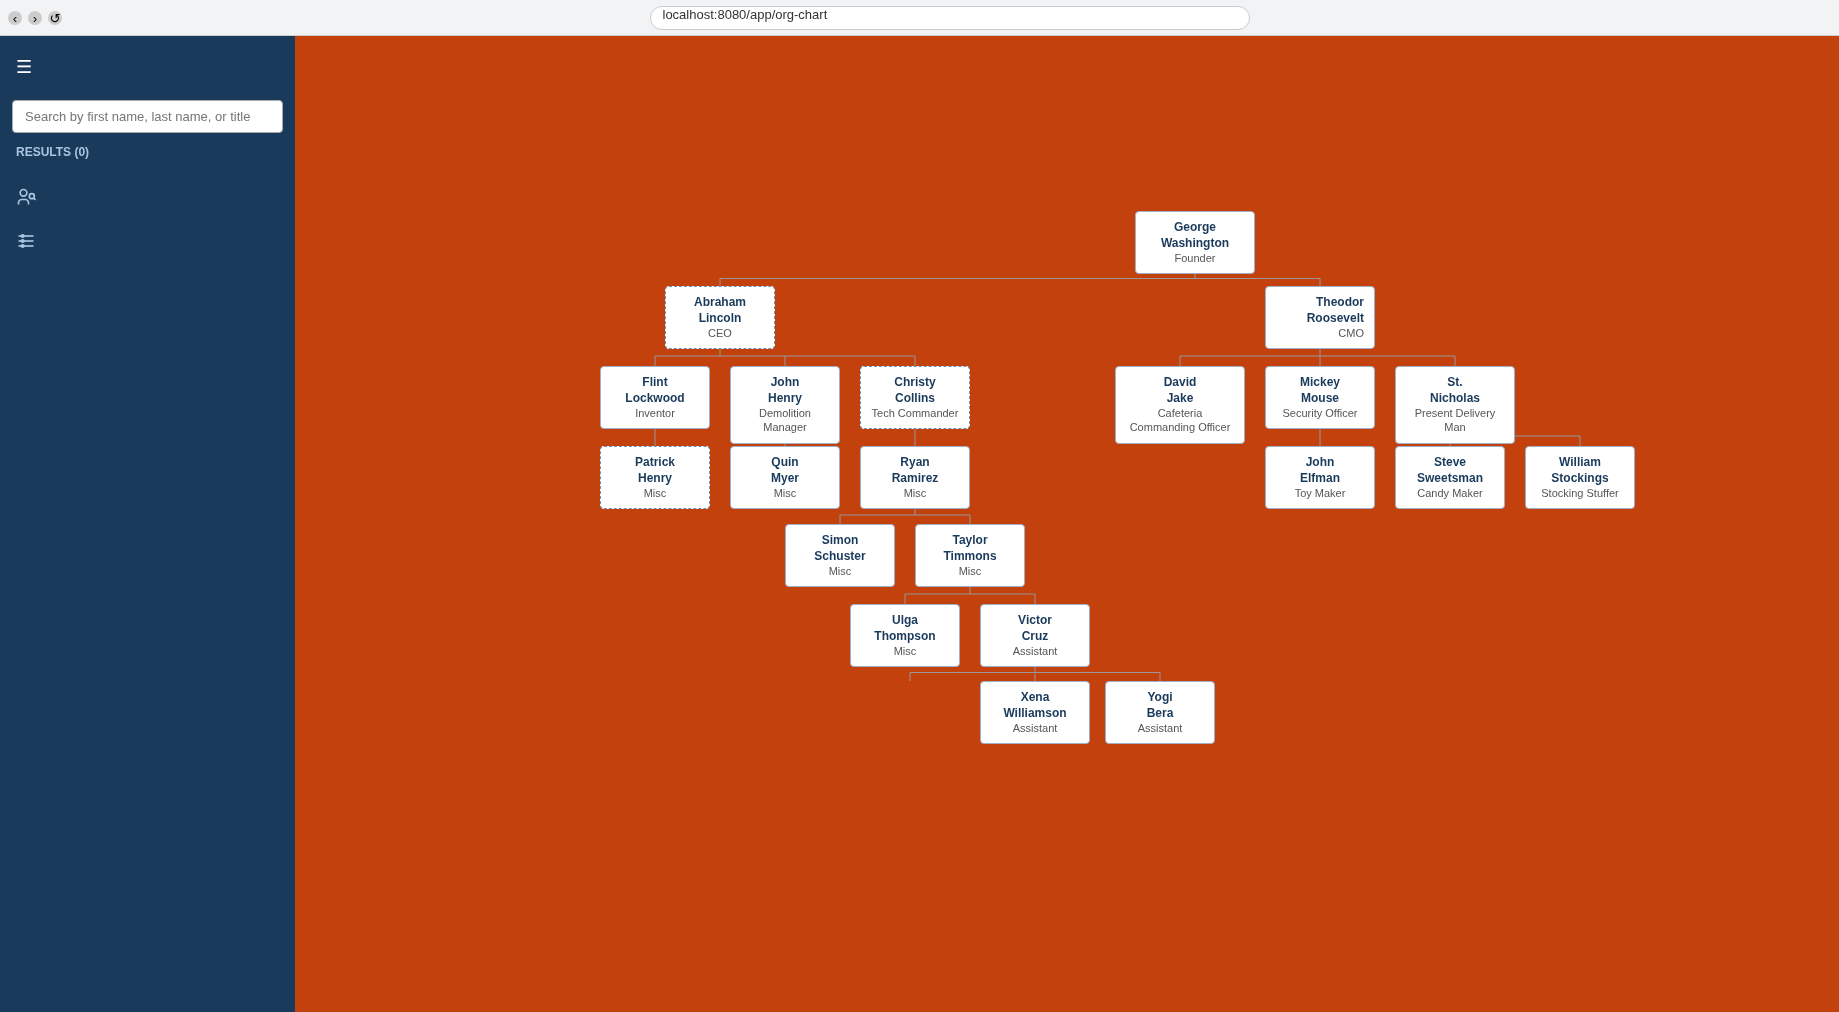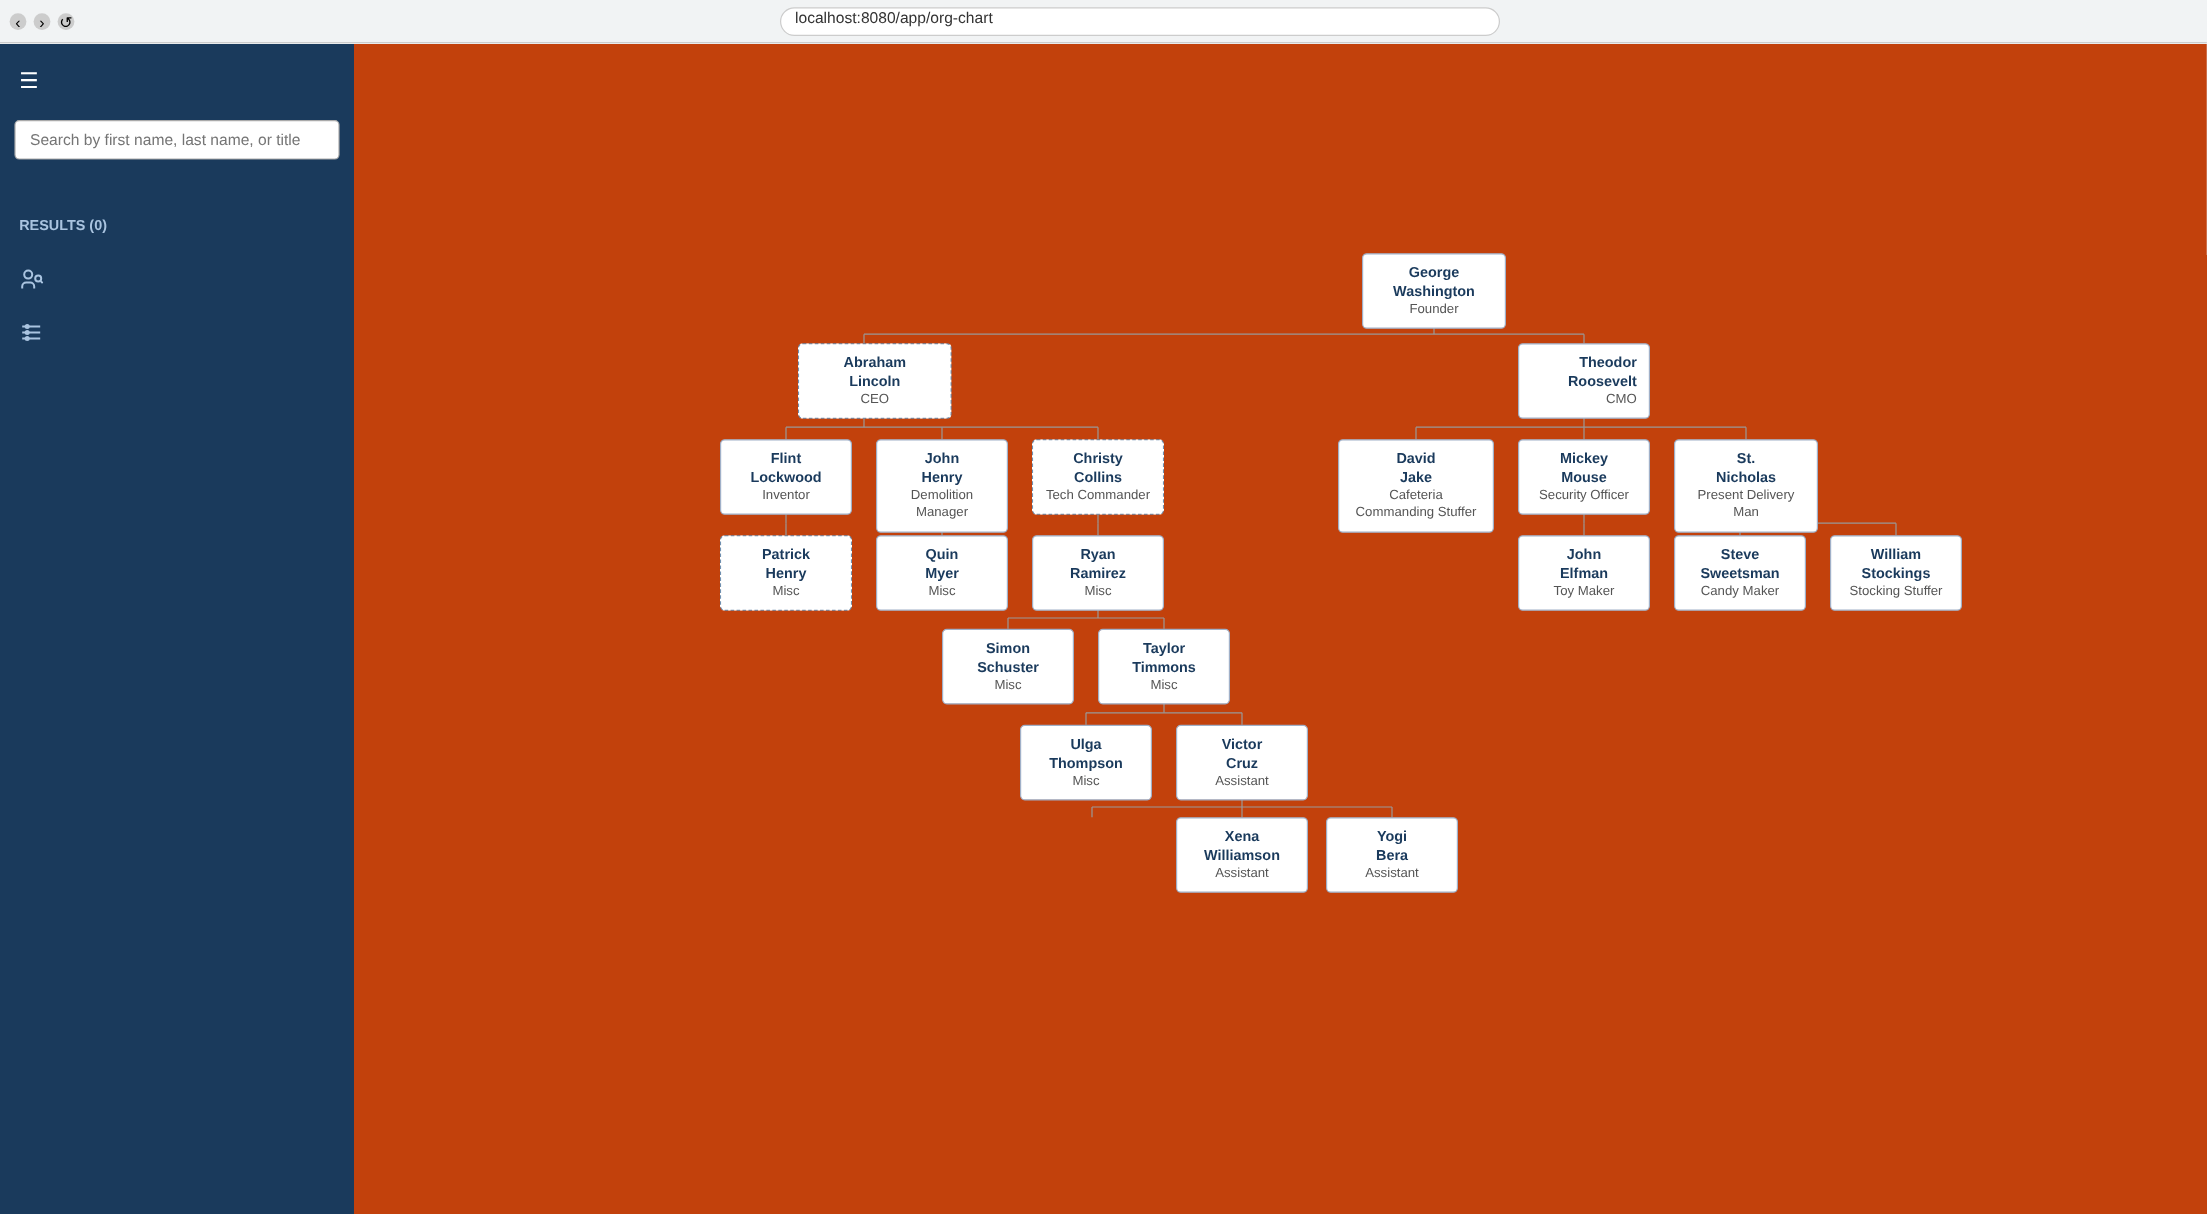--- a/index.html
+++ b/index.html
@@ -68,21 +68,20 @@
       border: 1px solid #aaa;
       font-size: 13px;
       background: white;
       color: #7f1d1d;
     }
     .results-label {
       color: #aac4e0;
       font-size: 12px;
       padding: 6px 16px;
       font-weight: bold;
-      margin-top: 36px;
     }
     .sidebar-icons {
       margin-top: 12px;
       display: flex;
       flex-direction: column;
       gap: 4px;
     }
     .sidebar-icon-item {
       color: #aac4e0;
       padding: 10px 16px;
@@ -226,21 +225,21 @@
           <line x1="595" y1="616.5" x2="845" y2="616.5"></line>
           <line x1="595" y1="616.5" x2="595" y2="625"></line>
           <line x1="720" y1="616.5" x2="720" y2="625"></line>
           <line x1="845" y1="616.5" x2="845" y2="625"></line>
         </svg>
 
     <div class="node" style="left: 820px; top: 155px; width: 120px; min-height: 60px;">
           <div class="node-name">George<br>Washington</div>
     <div class="node-title">Founder</div>
         </div>
-        <div class="node dashed" style="left: 350px; top: 230px; width: 128px; min-height: 60px;">
+        <div class="node dashed" style="left: 350px; top: 230px; width: 110px; min-height: 60px;">
           <div class="node-name">Abraham<br>Lincoln</div>
     <div class="node-title">CEO</div>
         </div>
         <div class="node" style="left: 950px; top: 230px; width: 110px; min-height: 60px; text-align: right;">
           <div class="node-name">Theodor<br>Roosevelt</div>
     <div class="node-title">CMO</div>
         </div>
         <div class="node" style="left: 285px; top: 310px; width: 110px; min-height: 60px;">
           <div class="node-name">Flint<br>Lockwood</div>
     <div class="node-title">Inventor</div>
@@ -248,21 +247,21 @@
         <div class="node" style="left: 415px; top: 310px; width: 110px; min-height: 60px;">
           <div class="node-name">John<br>Henry</div>
     <div class="node-title">Demolition Manager</div>
         </div>
         <div class="node dashed" style="left: 545px; top: 310px; width: 110px; min-height: 60px;">
           <div class="node-name">Christy<br>Collins</div>
     <div class="node-title">Tech Commander</div>
         </div>
         <div class="node" style="left: 800px; top: 310px; width: 130px; min-height: 60px;">
           <div class="node-name">David<br>Jake</div>
-    <div class="node-title">Cafeteria Commanding Stuffer</div>
+    <div class="node-title">Cafeteria Commanding Officer</div>
         </div>
         <div class="node" style="left: 950px; top: 310px; width: 110px; min-height: 60px;">
           <div class="node-name">Mickey<br>Mouse</div>
     <div class="node-title">Security Officer</div>
         </div>
         <div class="node" style="left: 1080px; top: 310px; width: 120px; min-height: 60px;">
           <div class="node-name">St.<br>Nicholas</div>
     <div class="node-title">Present Delivery Man</div>
         </div>
         <div class="node dashed" style="left: 285px; top: 390px; width: 110px; min-height: 60px;">

